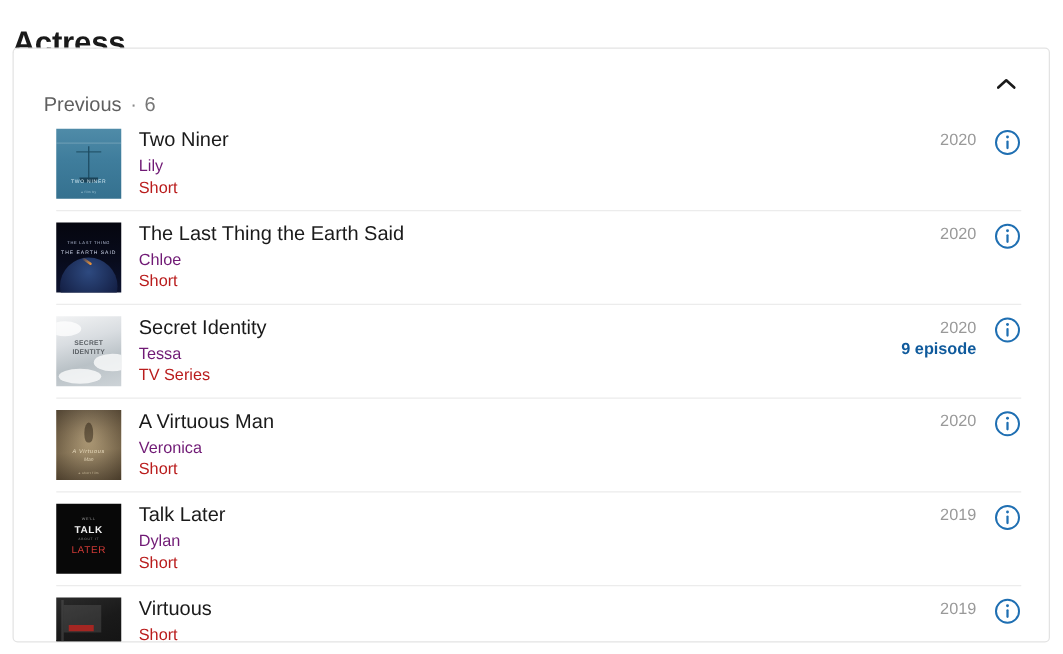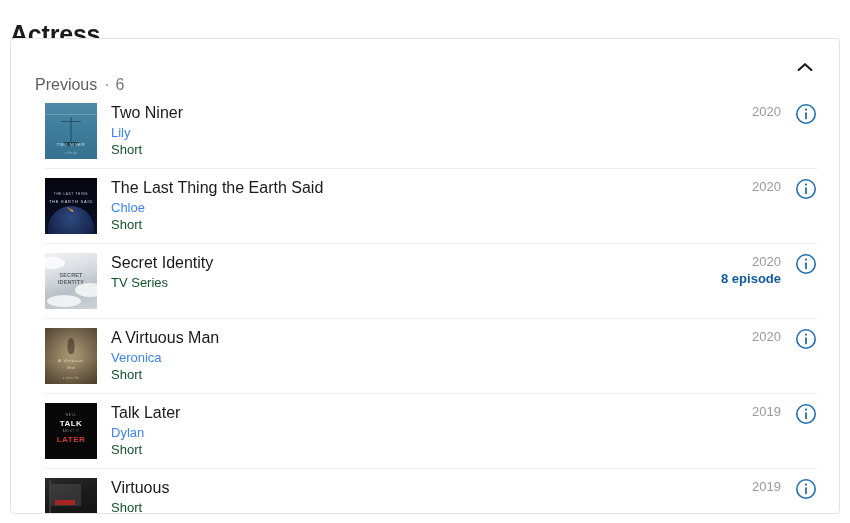--- a/index.html
+++ b/index.html
@@ -213,21 +213,21 @@
     position: absolute; left: 0; right: 0; top: 16px;
     text-align: center; font-size: 8px; font-weight: bold;
     color: #f2f2f2; letter-spacing: 0.5px;
   }
   .poster-talk-later .tl-mid {
     position: absolute; left: 0; right: 0; top: 27px;
     text-align: center; font-size: 2.6px; color: #8c8c8c; letter-spacing: 0.6px;
   }
   .poster-talk-later .tl-later {
     position: absolute; left: 0; right: 0; top: 32px;
-    text-align: center; font-size: 8px; font-weight: bold;
+    text-align: center; font-size: 8px; font-weight: normal;
     color: #d03a36; letter-spacing: 0.5px;
   }
 
   
   .poster-disguise {
     background: linear-gradient(160deg,#2b2b2b 0%,#1a1a1a 40%,#101010 100%);
   }
   .poster-disguise .building {
     position: absolute; left: 6px; top: 6px;
     width: 30px; height: 22px;
@@ -253,26 +253,26 @@
     padding-left: 14px;
   }
   .credit-title {
     font-size: 16px;
     color: #1a1a1a;
     line-height: 20px;
     margin-bottom: 1px;
   }
   .credit-character {
     font-size: 13px;
-    color: #3b82f6;
+    color: #701a75;
     line-height: 17px;
   }
   .credit-type {
     font-size: 13px;
-    color: #14532d;
+    color: #b91c1c;
     line-height: 17px;
   }
 
   
   .credit-meta {
     flex: 0 0 auto;
     text-align: right;
     padding-right: 14px;
     white-space: nowrap;
   }
@@ -368,25 +368,26 @@
         <div class="credit-row">
           <div class="thumb poster-secret-identity">
             <div class="cloud c1"></div>
             <div class="cloud c2"></div>
             <div class="cloud c3"></div>
             <div class="poster-title">SECRET</div>
             <div class="poster-title2">IDENTITY</div>
           </div>
           <div class="credit-info">
             <div class="credit-title">Secret Identity</div>
+            <div class="credit-character">Tessa</div>
             <div class="credit-type">TV Series</div>
           </div>
           <div class="credit-meta">
             <div class="credit-year">2020</div>
-            <div class="credit-episodes">8 episode</div>
+            <div class="credit-episodes">9 episode</div>
           </div>
           <div class="info-icon">
             <svg width="22" height="22" viewBox="0 0 22 22" aria-hidden="true">
               <circle cx="11" cy="11" r="9.2" fill="none" stroke="#1f6fb2" stroke-width="1.6"></circle>
               <circle cx="11" cy="6.6" r="1.15" fill="#1f6fb2"></circle>
               <rect x="10.1" y="9.3" width="1.8" height="7" rx="0.9" fill="#1f6fb2"></rect>
             </svg>
           </div>
         </div>
         <div class="credit-row">

